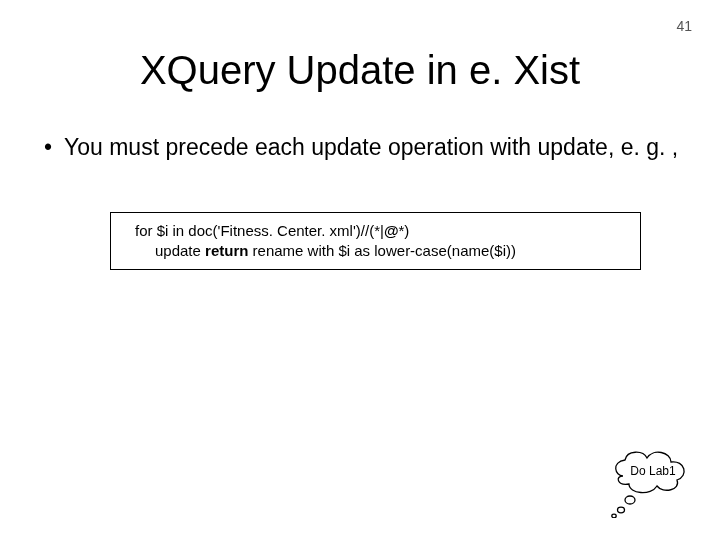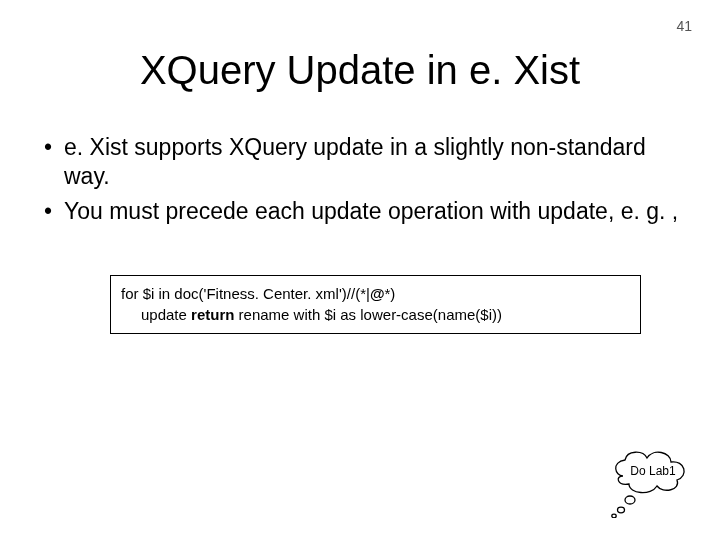--- a/index.html
+++ b/index.html
@@ -41,21 +41,21 @@
   }
   .bullets li::before {
     content: "•";
     position: absolute;
     left: 4px;
     top: 0;
   }
   .code-box {
     border: 1.5px solid #000;
     margin: 50px 79px 0 110px;
-    padding: 8px 10px;
+    padding: 8px 24px;
     font-family: Arial, Helvetica, sans-serif;
     font-size: 15px;
     line-height: 1.35;
   }
   .indent {
     padding-left: 20px;
     display: block;
   }
   .thought-bubble {
     position: absolute;
@@ -79,21 +79,20 @@
   }
 </style>
 </head>
 <body>
 
 <div class="page-number">41</div>
 
 <h1 class="title">XQuery Update in e. Xist</h1>
 
 <ul class="bullets">
-  <li>e. Xist supports XQuery update in a slightly non-standard way.</li>
   <li>You must precede each update operation with update, e. g. ,</li>
 </ul>
 
 <div class="code-box">
   <div>
     <span>for $i in doc('Fitness. Center. xml')//(*|</span><b>@</b><span>*)</span>
   </div>
   <span class="indent">
     <span>update </span><b>return</b><span> rename with $i as lower-case(name($i))</span>
   </span>

